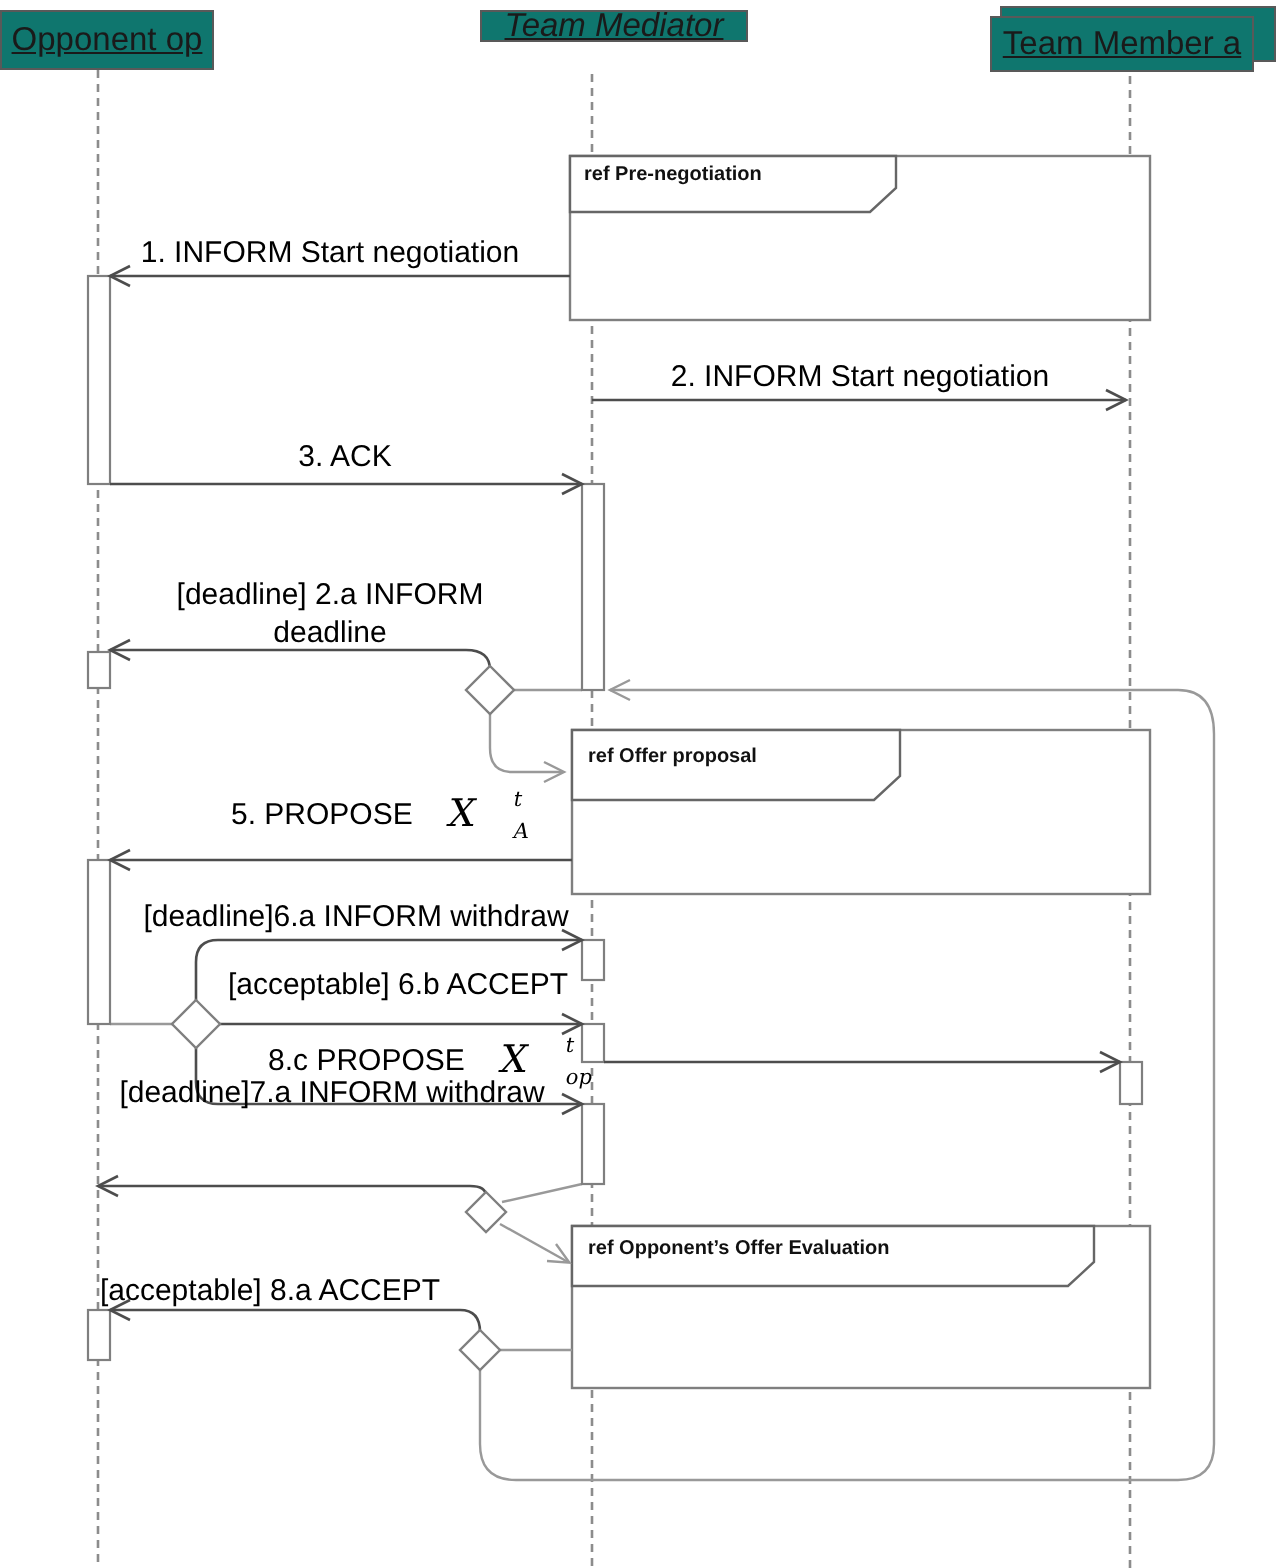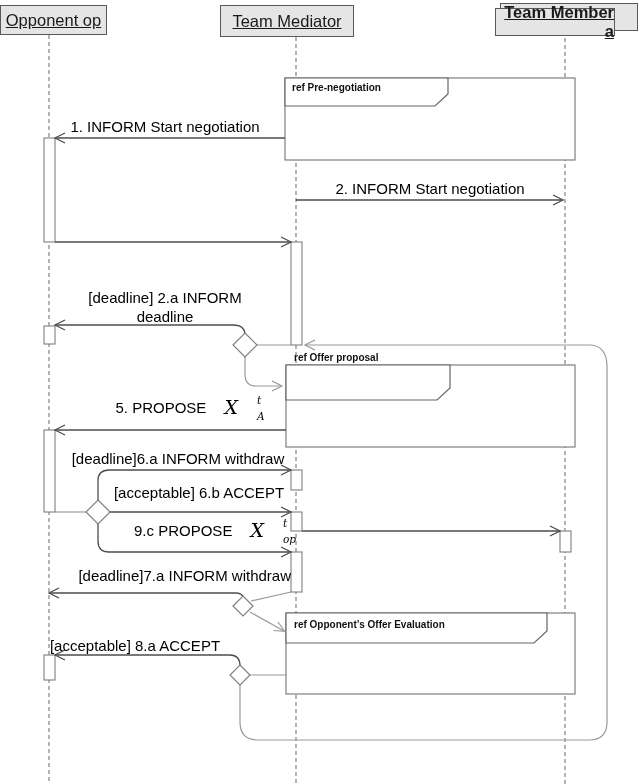--- a/index.html
+++ b/index.html
@@ -3,22 +3,22 @@
 <meta charset="utf-8">
 <style>
   html,body{margin:0;padding:0;background:#ffffff;}
   #canvas{
     position:relative;width:640px;height:784px;background:#ffffff;overflow:hidden;
     font-family:"Liberation Sans",sans-serif;color:#1a1a1a;
   }
   #diagram-svg{position:absolute;left:0;top:0;}
   .lbl{position:absolute;font-size:15px;line-height:19px;text-align:center;white-space:nowrap;color:#000000;}
   .participant{
-    position:absolute;background:#e5e5e5;border:1.4px solid #595959;
-    font-size:16.5px;text-align:right;text-decoration:underline;
+    position:absolute;background:#0f766e;border:1.4px solid #595959;
+    font-size:16.5px;text-align:left;text-decoration:underline;
     display:flex;align-items:center;justify-content:center;box-sizing:border-box;
   }
   .participant.back{z-index:1;}
   .participant.front{z-index:2;}
   .framelabel{position:absolute;font-size:10px;font-weight:bold;white-space:nowrap;color:#111;}
   .mathlbl{display:flex;align-items:flex-start;justify-content:center;gap:18px;}
   .mx{font-family:"DejaVu Serif",serif;font-style:italic;font-size:19px;line-height:19px;}
   .mss{display:inline-flex;flex-direction:column;align-items:flex-start;
        font-family:"DejaVu Serif",serif;font-style:italic;font-size:10.5px;line-height:10px;margin-left:1px;}
   .mss .s-sup{transform:translateY(-3px);}
@@ -128,47 +128,48 @@
     </g>
 
     <polygon class="dia" points="245,333 257,345 245,357 233,345"></polygon>
     <polygon class="dia" points="98,500 110,512 98,524 86,512"></polygon>
     <polygon class="dia" points="243,596 253,606 243,616 233,606"></polygon>
     <polygon class="dia" points="240,665 250,675 240,685 230,675"></polygon>
   </svg>
 
   <div class="participant back" style="left:500px;top:3px;width:138px;height:28px;"></div>
   <div class="participant front" style="left:0px;top:5px;width:107px;height:30px;">Opponent op</div>
-  <div class="participant front" style="left:220px;top:5px;width:134px;height:32px;">Team Mediator</div>
-  <div class="participant front" style="left:495px;top:8px;width:120px;height:28px;font-weight:bold;">Team Member a</div>
+  <div class="participant front" style="left:240px;top:5px;width:134px;height:16px;font-style:italic;">Team Mediator</div>
+  <div class="participant front" style="left:495px;top:8px;width:132px;height:28px;">Team Member a</div>
 
   <div class="framelabel" style="left:292px;top:82px;">ref Pre-negotiation</div>
-  <div class="framelabel" style="left:294px;top:352px;text-align:center;">ref Offer proposal</div>
+  <div class="framelabel" style="left:294px;top:373px;text-align:center;">ref Offer proposal</div>
   <div class="framelabel" style="left:294px;top:619px;">ref Opponent’s Offer Evaluation</div>
 
   <div class="lbl" style="left:45px;top:117px;width:240px;">1. INFORM Start negotiation</div>
   <div class="lbl" style="left:305px;top:179px;width:250px;">2. INFORM Start negotiation</div>
+  <div class="lbl" style="left:50px;top:219px;width:245px;">3. ACK</div>
   <div class="lbl" style="left:45px;top:288px;width:240px;">
     <div>[deadline] 2.a INFORM</div>
     <div>deadline</div>
   </div>
   <div class="lbl mathlbl" style="left:65px;top:398px;width:250px;height:28px;">
     <span>5. PROPOSE</span>
     <span class="mx">X</span>
     <span class="mss">
       <span class="s-sup">t</span>
       <span class="s-sub">A</span>
     </span>
   </div>
   <div class="lbl" style="left:53px;top:449px;width:250px;">[deadline]6.a INFORM withdraw</div>
   <div class="lbl" style="left:74px;top:483px;width:250px;text-align:center;">[acceptable] 6.b ACCEPT</div>
   <div class="lbl mathlbl" style="left:90px;top:521px;width:250px;height:28px;">
-    <span>9.c PROPOSE</span>
+    <span>8.c PROPOSE</span>
     <span class="mx">X</span>
     <span class="mss">
       <span class="s-sup">t</span>
       <span class="s-sub">op</span>
     </span>
   </div>
-  <div class="lbl" style="left:41px;top:566px;width:250px;text-align:right;">[deadline]7.a INFORM withdraw</div>
+  <div class="lbl" style="left:41px;top:537px;width:250px;">[deadline]7.a INFORM withdraw</div>
   <div class="lbl" style="left:15px;top:636px;width:240px;">[acceptable] 8.a ACCEPT</div>
 
 </div>
 
 </body></html>

